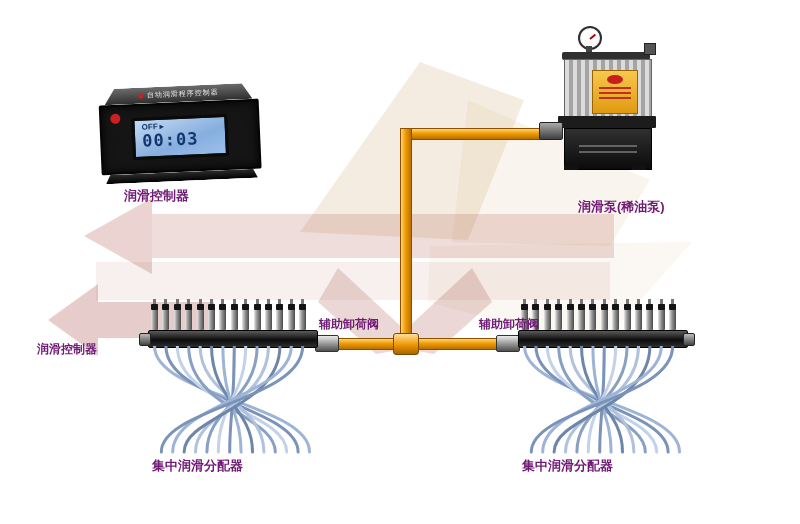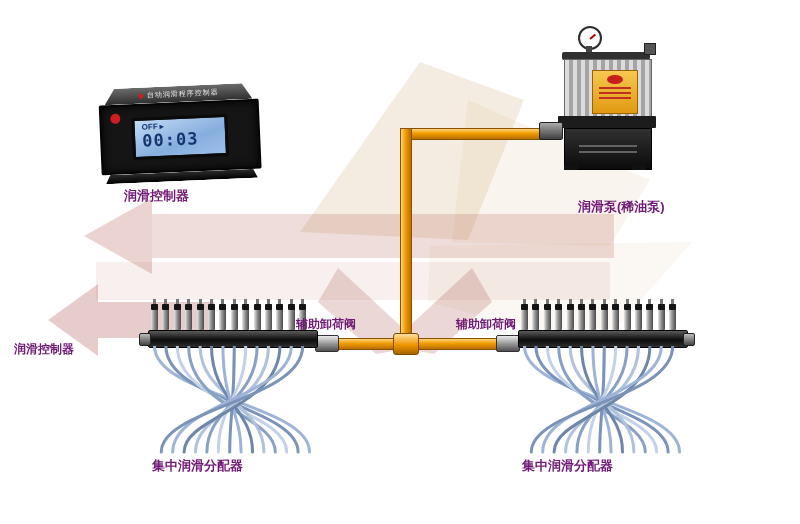--- a/index.html
+++ b/index.html
@@ -64,21 +64,21 @@
   .pump-lower{position:absolute;left:18px;top:102px;width:86px;height:40px;border:1px solid #000;
               background:linear-gradient(#303030,#0b0b0b);display:flex;flex-direction:column;
               align-items:center;justify-content:center;gap:4px;}
   .pump-text-line{width:58px;height:2px;background:#9a9a9a;opacity:.55;}
   .pump-inlet{position:absolute;left:-7px;top:96px;width:22px;height:16px;
               background:linear-gradient(#aaa,#3f3f3f);border:1px solid #222;border-radius:2px;}
   .pump-foot{position:absolute;bottom:-2px;width:14px;height:5px;background:#111;}
   
   .lbl{position:absolute;z-index:5;color:#701a75;font-weight:600;white-space:nowrap;}
   .lbl.big{font-size:13px;}
-  .lbl.small{font-size:12px;}
+  .lbl.small{font-size:12px;padding-left:23px;}
 </style>
 </head>
 <body>
 
 <div class="stage">
 
   <svg class="wm" width="800" height="524">
     <polygon points="300,232 420,62 524,100 468,240" fill="#cfa06a" opacity="0.20"></polygon>
     <polygon points="468,100 650,180 610,246 452,242" fill="#d8b88c" opacity="0.16"></polygon>
     <polygon points="430,246 692,242 598,348 428,302" fill="#e2c9a6" opacity="0.14"></polygon>

